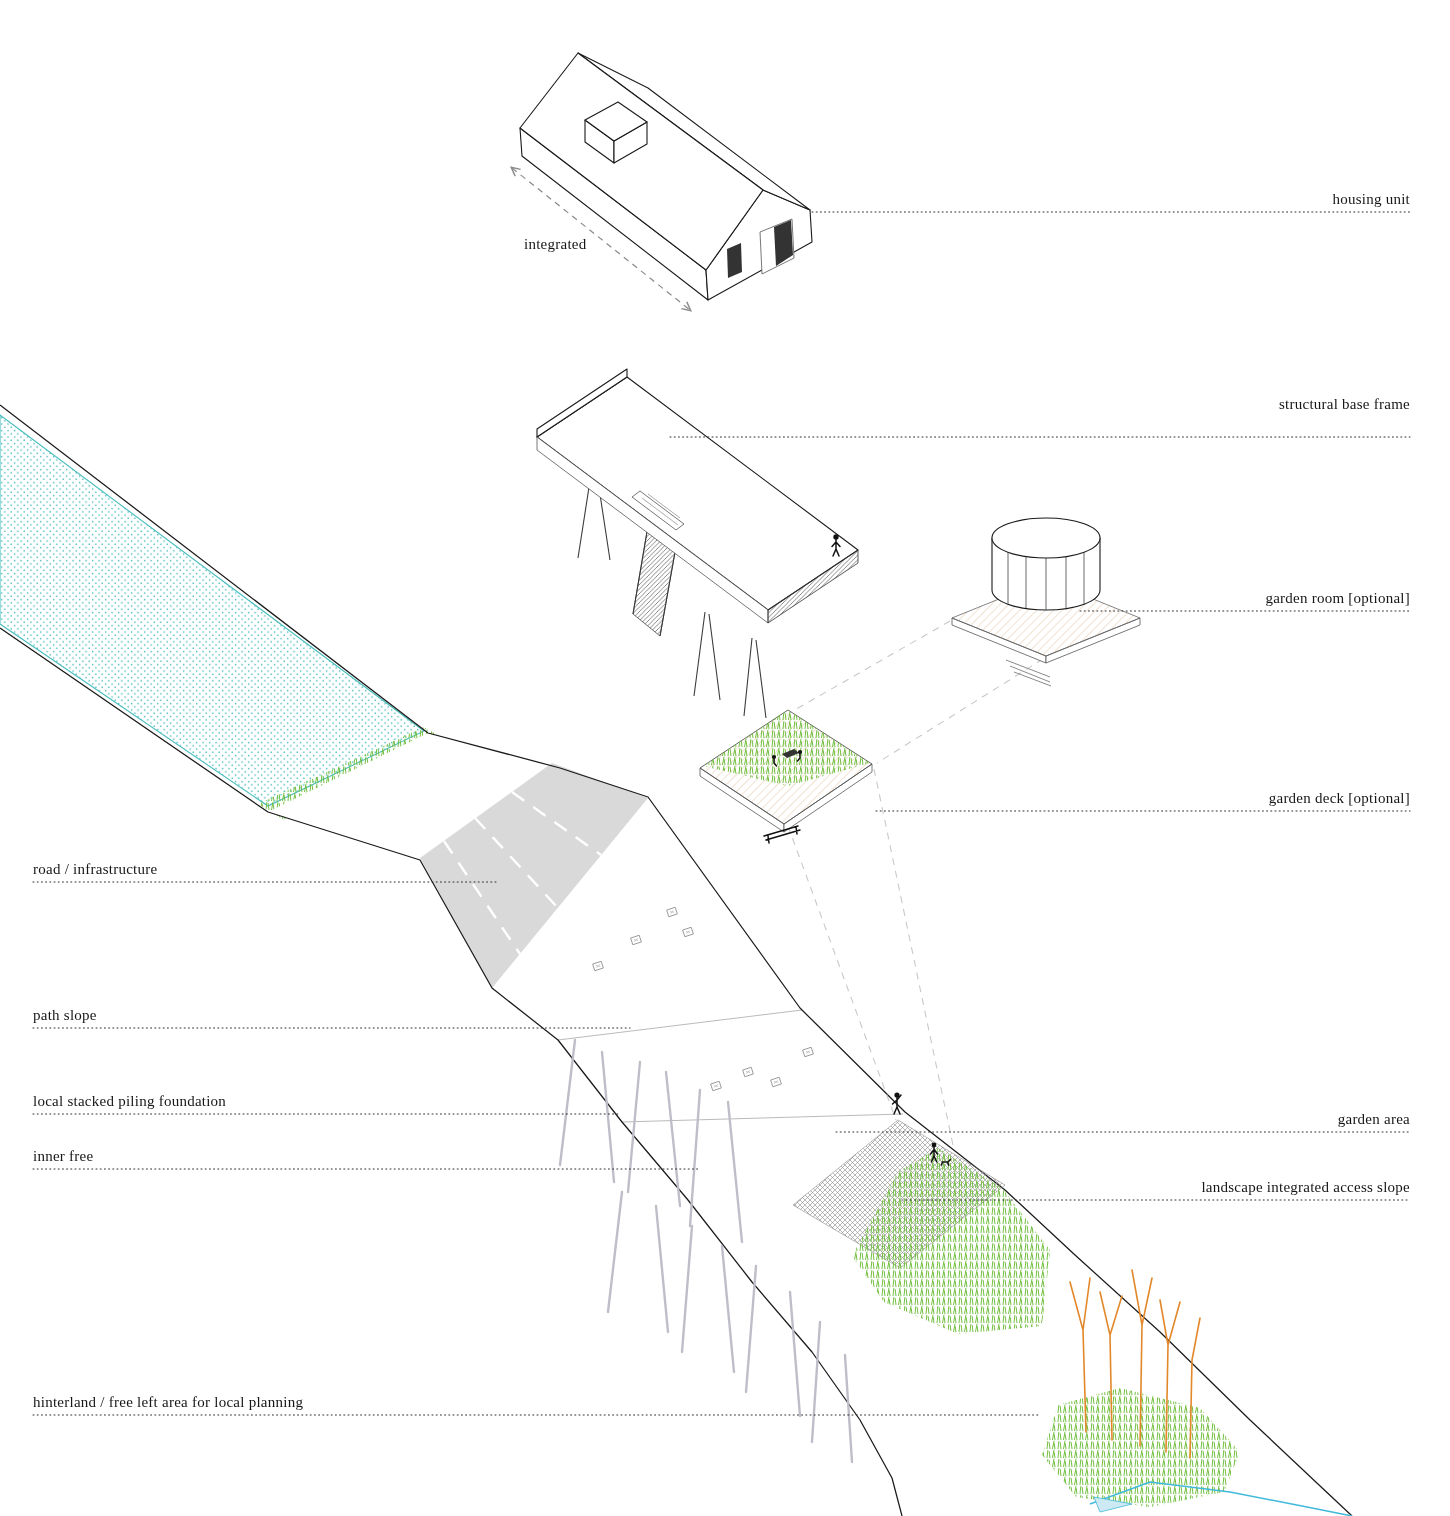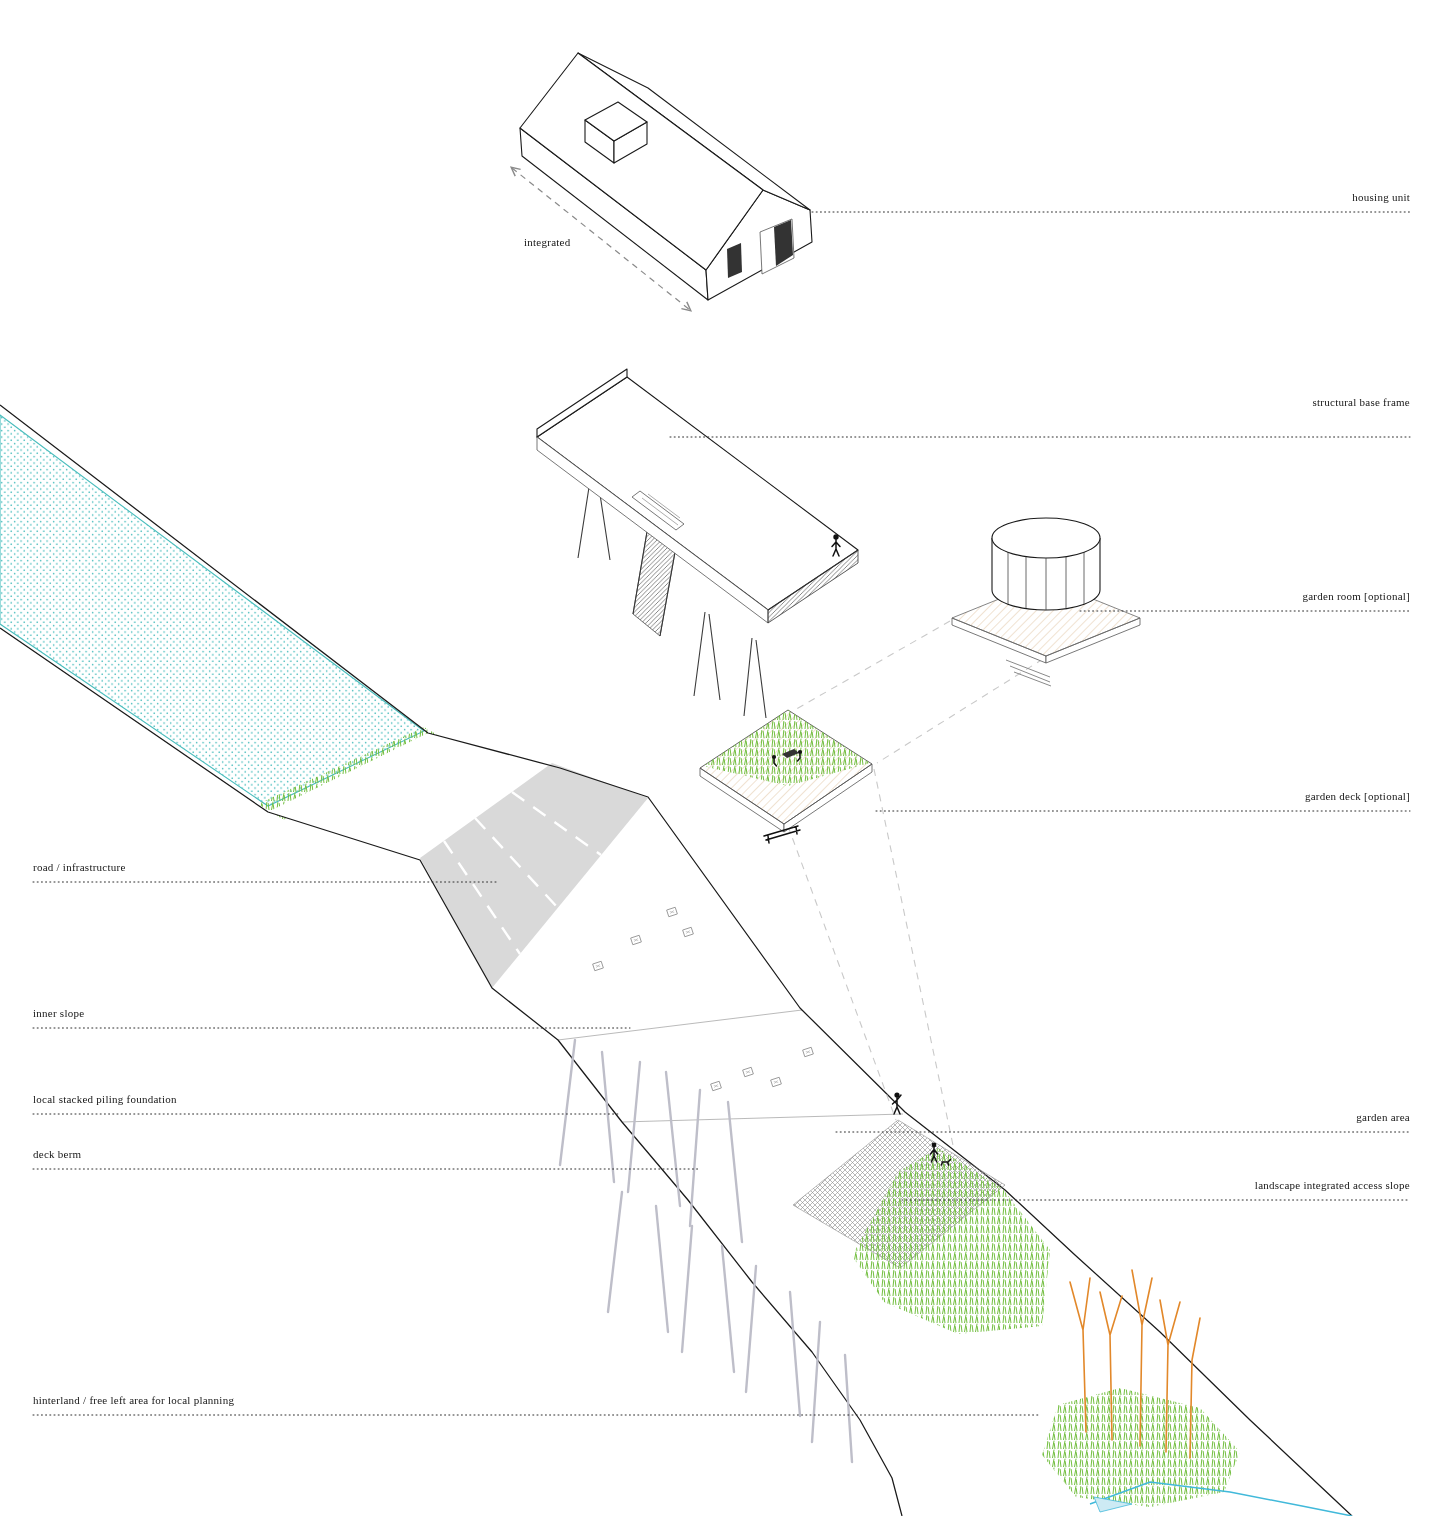--- a/index.html
+++ b/index.html
@@ -1,19 +1,19 @@
 <!DOCTYPE html>
 <html style="--water: #4ABDBD; --grass: #72BE3F; --tree: #E2882A; --road: #D9D9D9; --tan: #D9B88C; --stream: #41B9DA; --ink: #1A1A1A; --leader: #2E2E2E; --piling: #BEBEC9; --guide: #C9C9C9;"><head>
 <meta charset="utf-8">
 <style>
   html,body{margin:0;padding:0;background:#fff;}
   .stage{position:relative;width:1450px;height:1516px;background:#fff;overflow:hidden;}
   .stage svg{position:absolute;left:0;top:0;}
   .lbl{position:absolute;white-space:nowrap;font-family:"Liberation Serif",serif;
-       font-size:11px;color:#161616;letter-spacing:.25px;}
+       font-size:15px;color:#161616;letter-spacing:.25px;}
   .lbl.right{right:40px;text-align:right;}
   .lbl.left{left:33px;}
   
   .s-ink{stroke:var(--ink,#1a1a1a);fill:none;stroke-width:1.25;stroke-linejoin:round;}
   .f-white{fill:#fff;stroke:var(--ink,#1a1a1a);stroke-width:1.1;stroke-linejoin:round;}
   .f-white-thin{fill:#fff;stroke:#555;stroke-width:.8;stroke-linejoin:round;}
   .leader{stroke:var(--leader,#2e2e2e);stroke-width:1;stroke-dasharray:1 3.2;stroke-linecap:round;fill:none;}
   .guide{stroke:var(--guide,#c9c9c9);stroke-width:1.1;stroke-dasharray:7 6;fill:none;}
   .piling{stroke:var(--piling,#bebec9);stroke-width:2.4;stroke-linecap:round;}
   .tree{stroke:var(--tree,#e2882a);stroke-width:1.6;fill:none;stroke-linecap:round;}
@@ -250,20 +250,20 @@
 </svg>
 
 <div class="lbl right" style="top:191px">housing unit</div>
 <div class="lbl right" style="top:396px">structural base frame</div>
 <div class="lbl right" style="top:590px">garden room [optional]</div>
 <div class="lbl right" style="top:790px">garden deck [optional]</div>
 <div class="lbl right" style="top:1111px">garden area</div>
 <div class="lbl right" style="top:1179px">landscape integrated access slope</div>
 
 <div class="lbl left" style="top:861px">road / infrastructure</div>
-<div class="lbl left" style="top:1007px">inner slope</div>
+<div class="lbl left" style="top:1007px">path slope</div>
 <div class="lbl left" style="top:1093px">local stacked piling foundation</div>
-<div class="lbl left" style="top:1148px">deck berm</div>
+<div class="lbl left" style="top:1148px">inner free</div>
 <div class="lbl left" style="top:1394px">hinterland / free left area for local planning</div>
 
 <div class="lbl" style="left:524px; top:236px">integrated</div>
 
 </div>
 
 </body></html>

